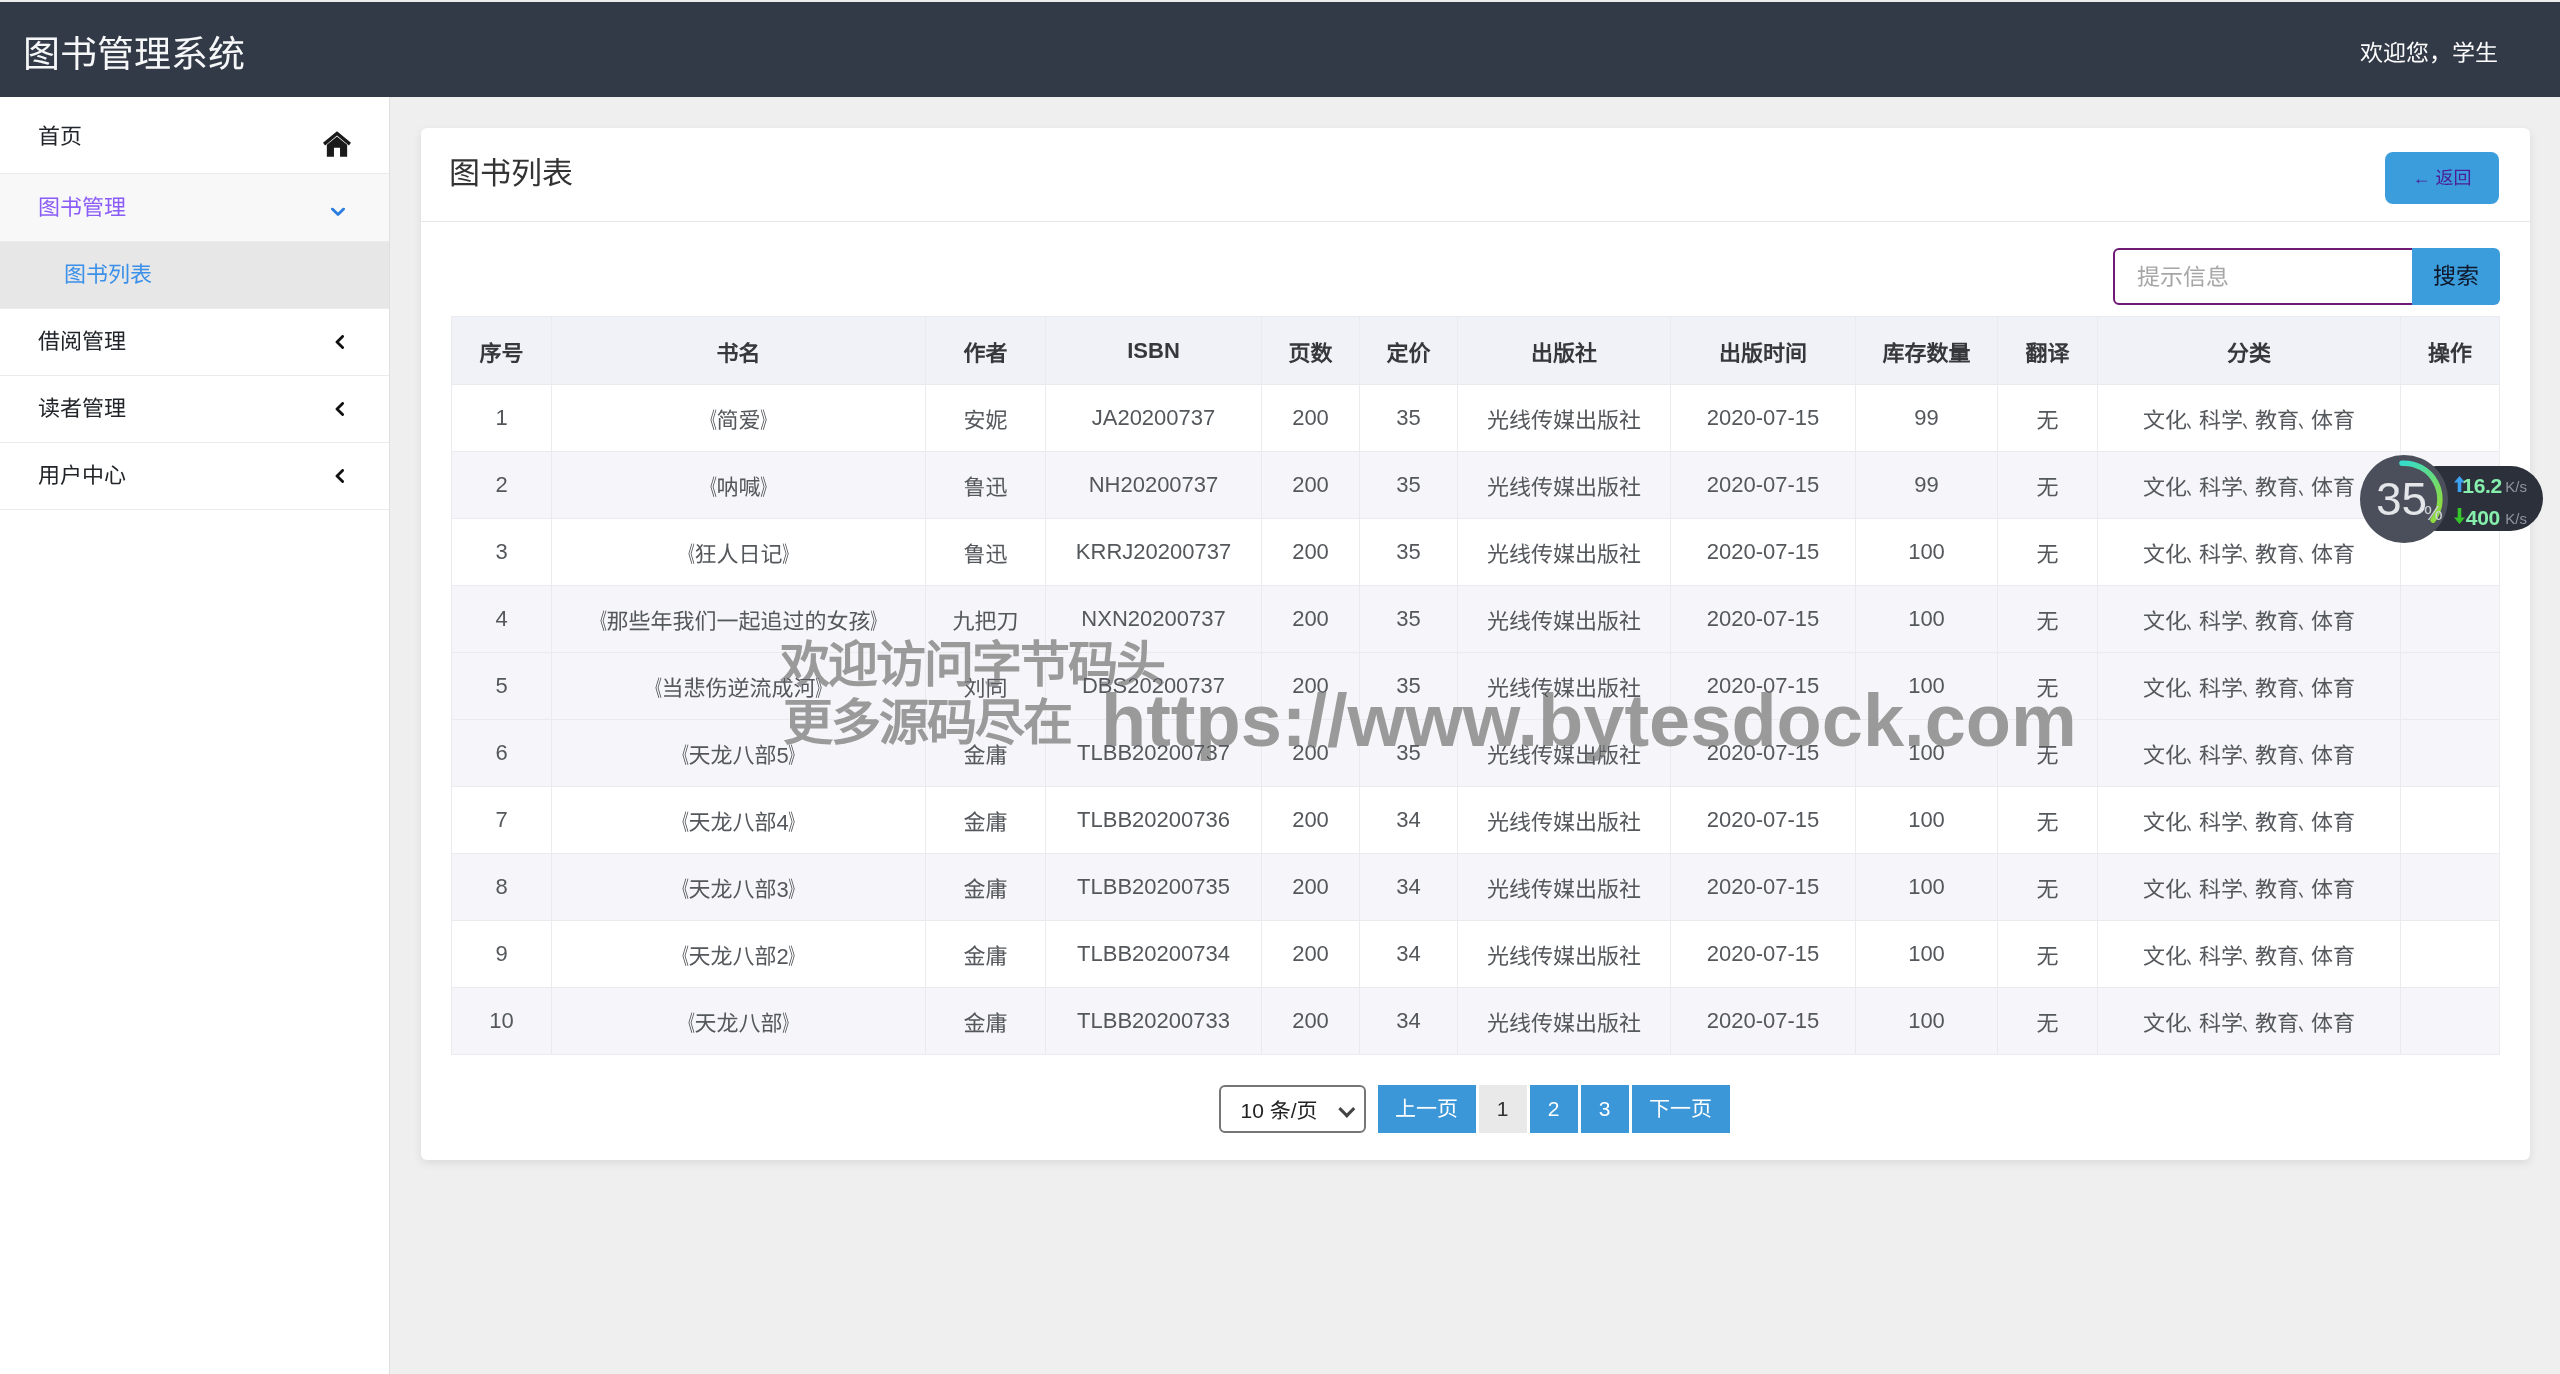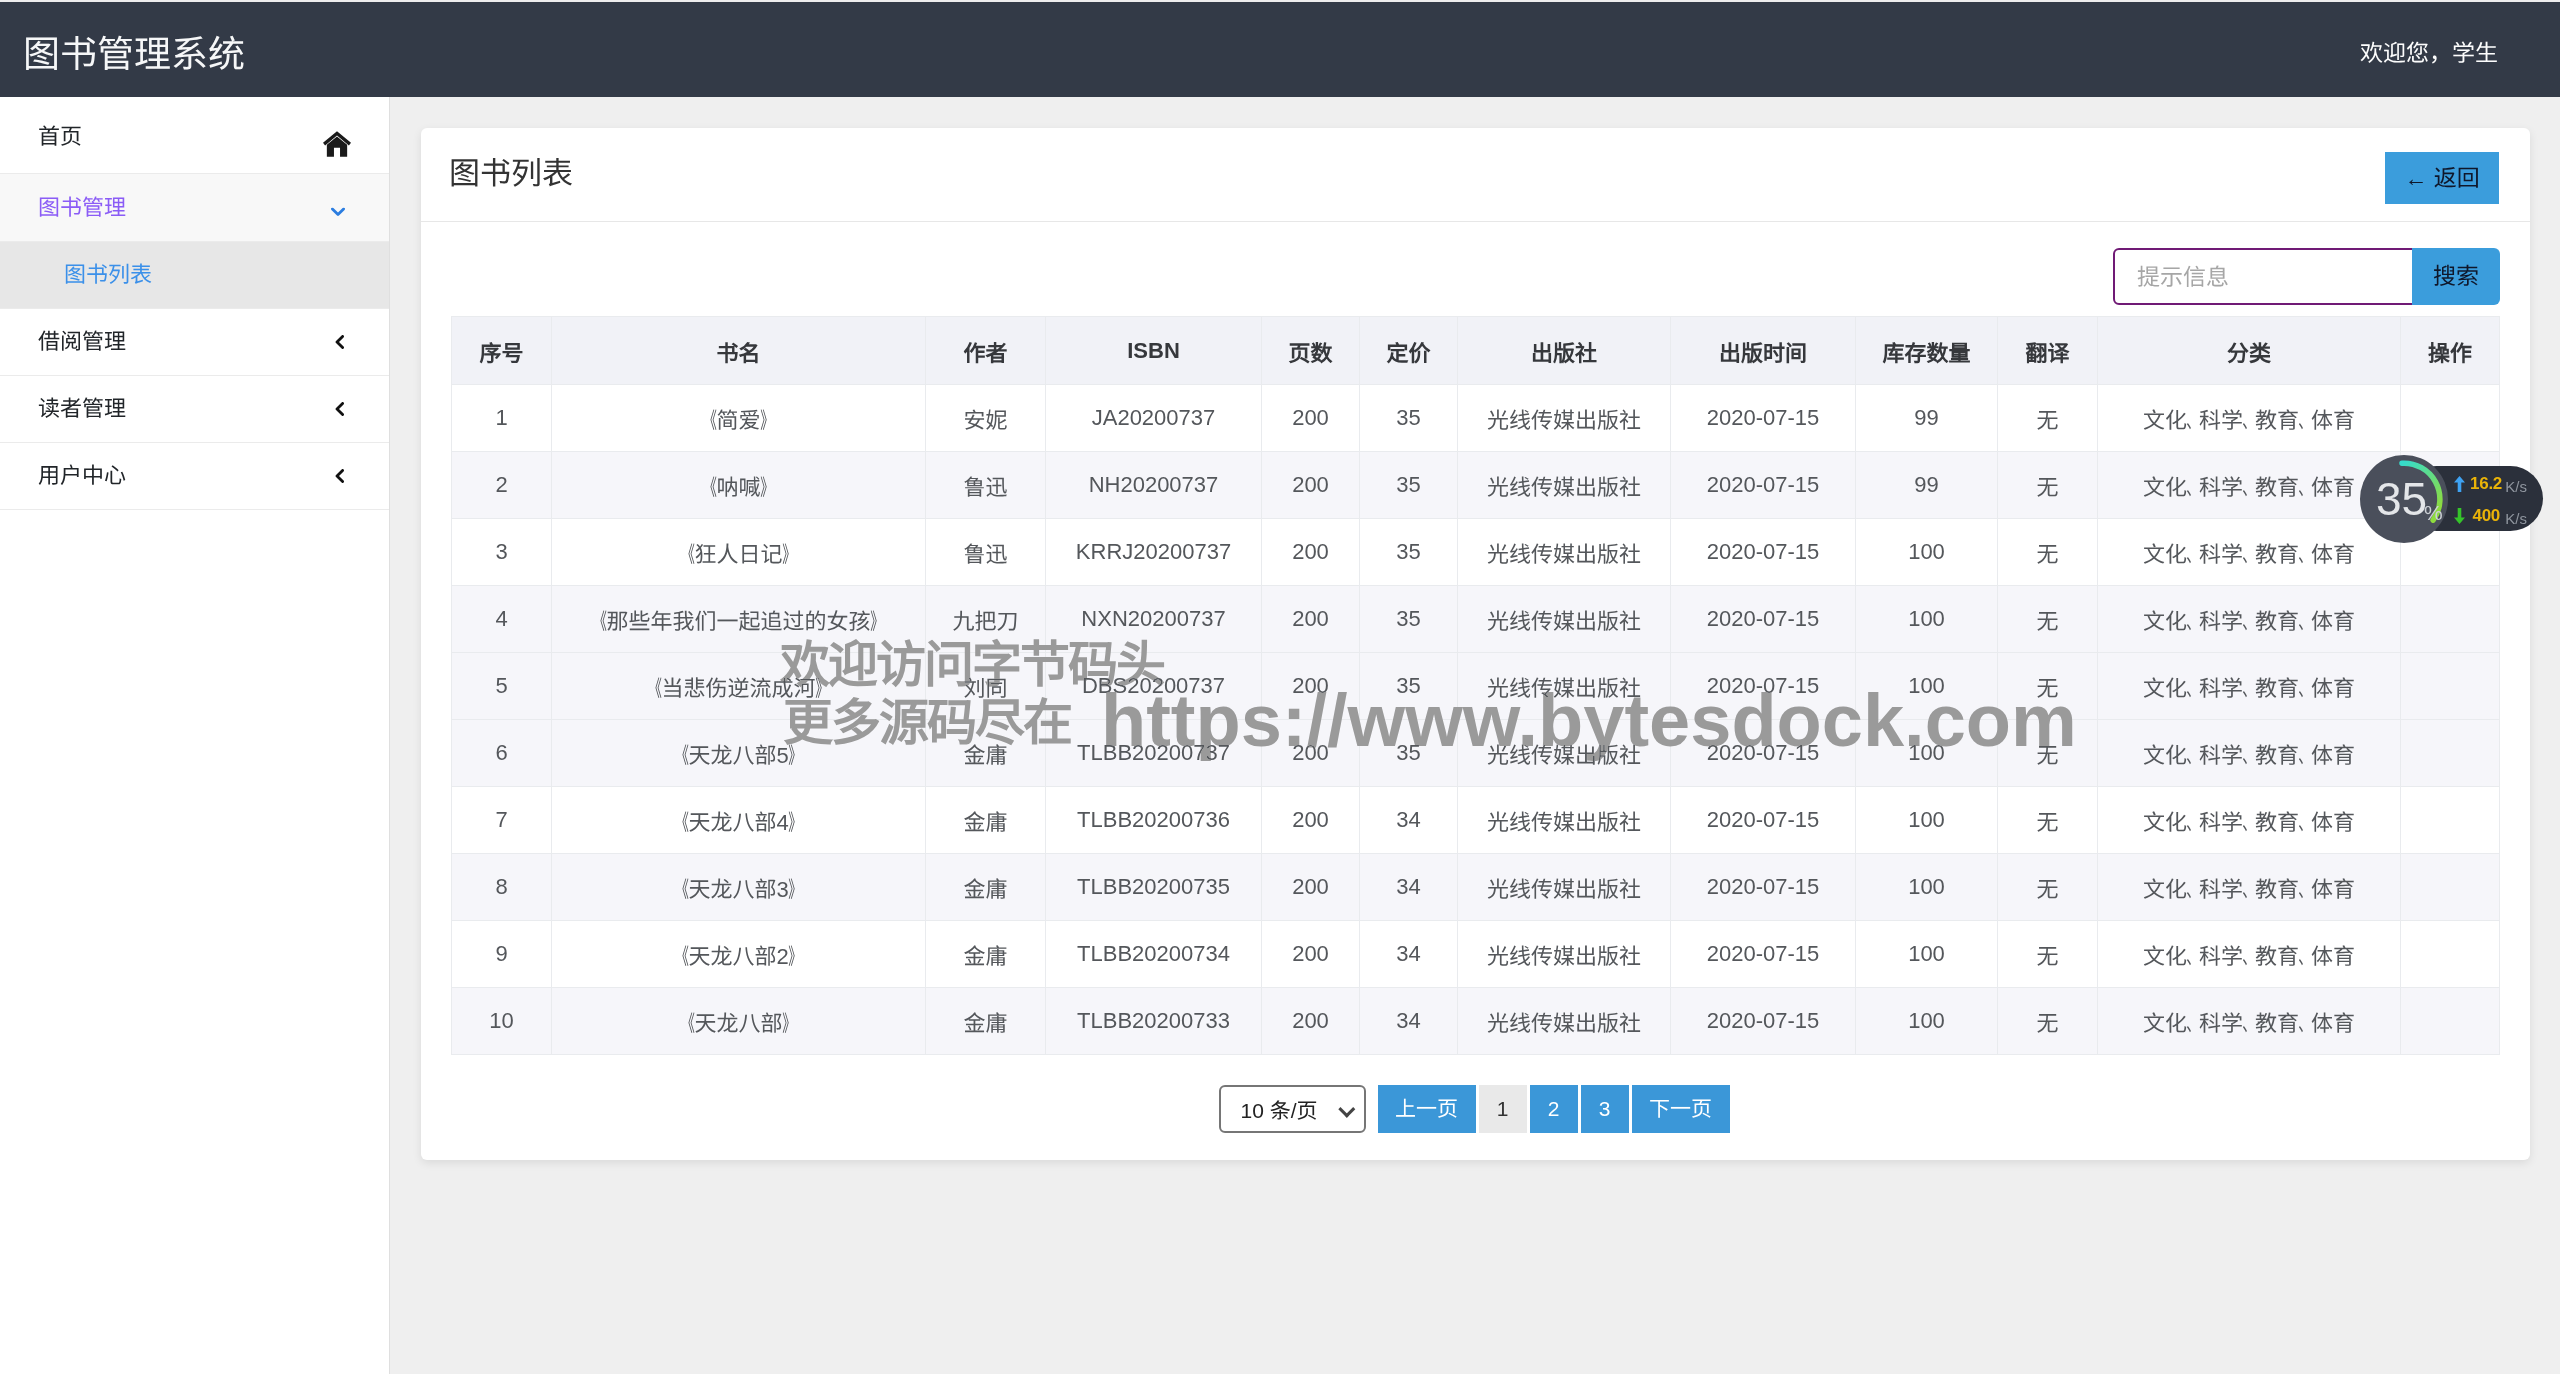--- a/index.html
+++ b/index.html
@@ -25,21 +25,21 @@
   .it-sub .txt { color:#3b90e9; }
   .it-p { height:67px; line-height:66px; padding-left:38px; background:#fff; }
   .icon-r { position:absolute; right:38px; top:50%; transform:translateY(-50%); }
   .icon-cd { right:44px; top:calc(50% + 4px); }
   .icon-cl { right:45px; }
 
   
   .card { position:absolute; left:421px; top:128px; width:2109px; height:1032px; background:#ffffff; border-radius:6px; box-shadow:0 3px 10px rgba(0,0,0,0.09); }
   .card-h { position:relative; height:94px; border-bottom:1px solid #e7e7e7; }
   .card-title { position:absolute; left:28px; top:0; line-height:92px; font-size:31px; color:#333; }
-  .btn-back { position:absolute; right:31px; top:24px; width:114px; height:52px; background:#3b9ddc; border-radius:0; color:#0f172a; font-size:23px; text-align:center; line-height:52px; }
+  .btn-back { position:absolute; right:31px; top:24px; width:114px; height:52px; background:#3b9ddc; border-radius:8px; color:#4c1d95; font-size:18px; text-align:center; line-height:52px; }
 
   .searchrow { position:absolute; right:30px; top:120px; height:57px; }
   .s-input { display:inline-block; vertical-align:top; width:304px; height:57px; border:2px solid #701a75; border-radius:6px 0 0 6px; line-height:55px; padding-left:22px; color:#a6a6a6; font-size:23px; background:#fff; }
   .s-btn { display:inline-block; vertical-align:top; width:88px; height:57px; background:#3b9ddc; border-radius:0 6px 6px 0; color:#0f172a; font-size:23px; text-align:center; line-height:57px; margin-left:-5px; }
 
   
   table.books { position:absolute; left:30px; top:188px; border-collapse:collapse; table-layout:fixed; width:2048px; }
   .books th, .books td { border:1px solid #e9ebee; text-align:center; font-weight:normal; overflow:hidden; white-space:nowrap; }
   .books thead th { height:68px; background:#f1f2f7; color:#36383c; font-weight:bold; font-size:22px; }
   .books tbody td { height:67px; color:#54575b; font-size:22px; }
@@ -59,21 +59,21 @@
   
   .wm1,.wm2,.wm3 { position:absolute; z-index:40; color:rgb(154,154,154); mix-blend-mode:darken; font-weight:bold; white-space:nowrap; }
   .wm1 { left:780px; top:640px; font-size:50px; line-height:50px; letter-spacing:-2px;text-align:center; }
   .wm2 { left:783px; top:698px; font-size:50px; line-height:50px; letter-spacing:-2px; }
   .wm3 { left:1101px; top:684px; font-size:74px; line-height:74px; }
 
   
   .ov { position:absolute; left:2360px; top:455px; z-index:50; }
   .pill { position:absolute; left:44px; top:11px; width:139px; height:65px; background:#2b303b; border-radius:33px; }
   .prow { position:absolute; left:0; width:100%; height:24px; }
-  .num { color:#eab308; font-size:17px; font-weight:bold; letter-spacing:-0.3px; }
+  .num { color:#86efac; font-size:21px; font-weight:bold; letter-spacing:-0.3px; }
   .unit { color:#8f959e; font-size:15px; }
   .circ { position:absolute; left:0; top:0; width:90px; height:90px; }
 </style>
 </head>
 <body>
 
 <div class="topbar">
   <div class="brand">图书管理系统</div>
   <div class="welcome">欢迎您，学生</div>
 </div>

